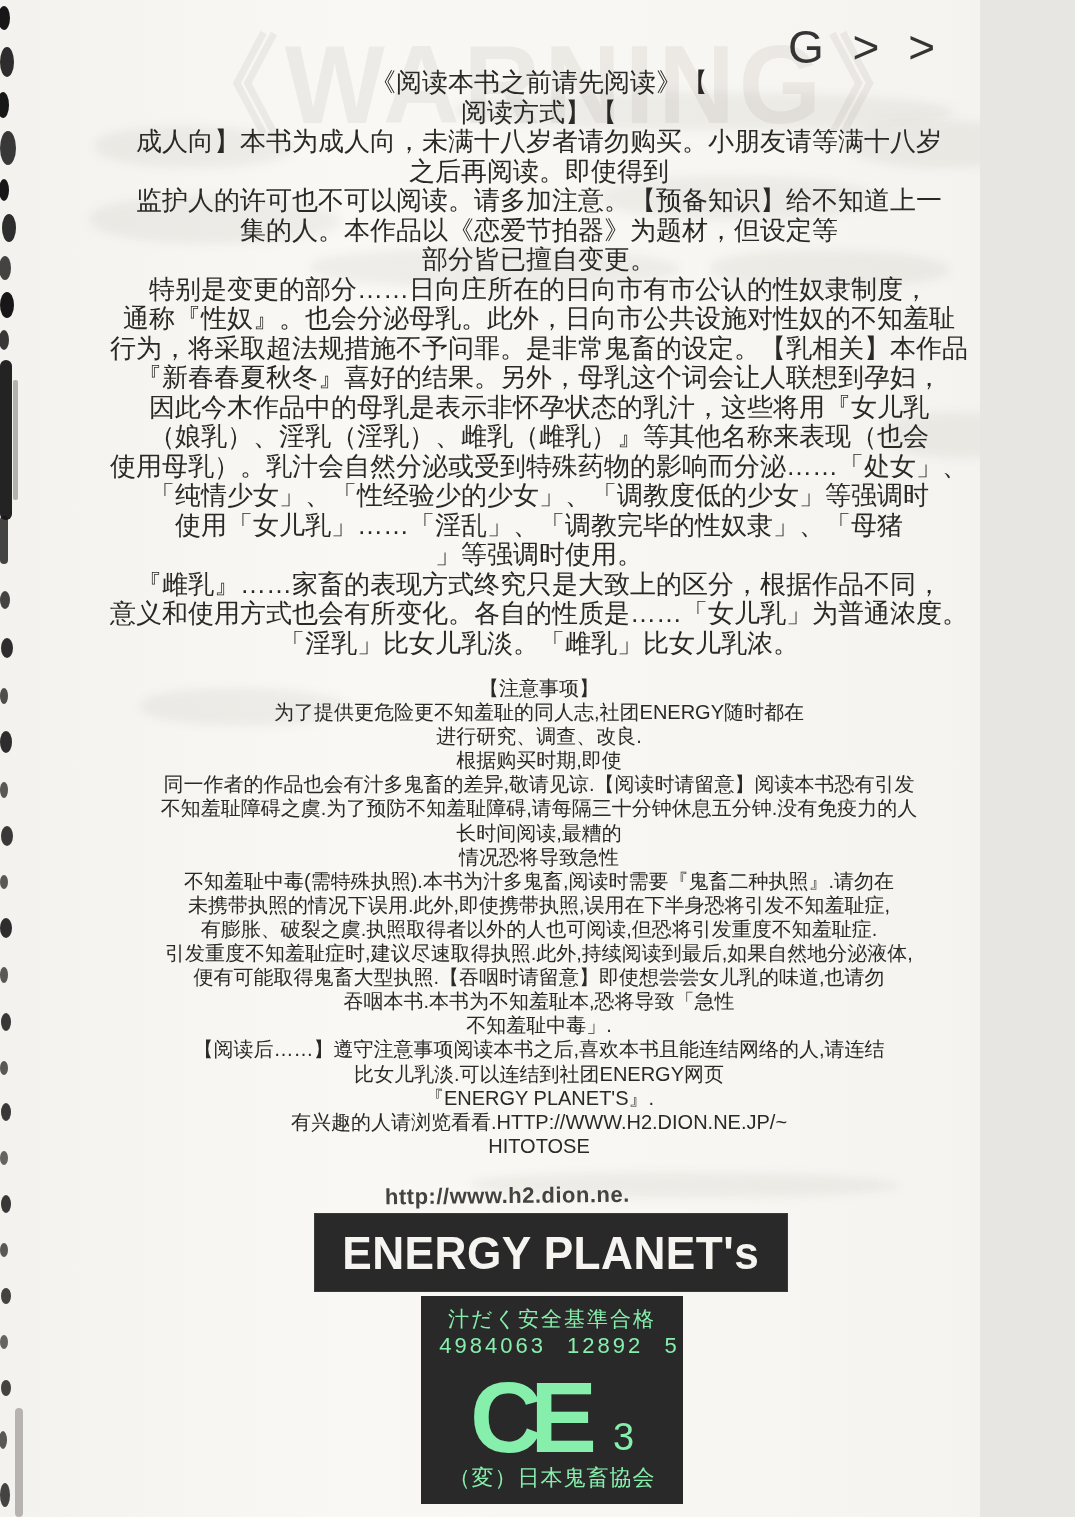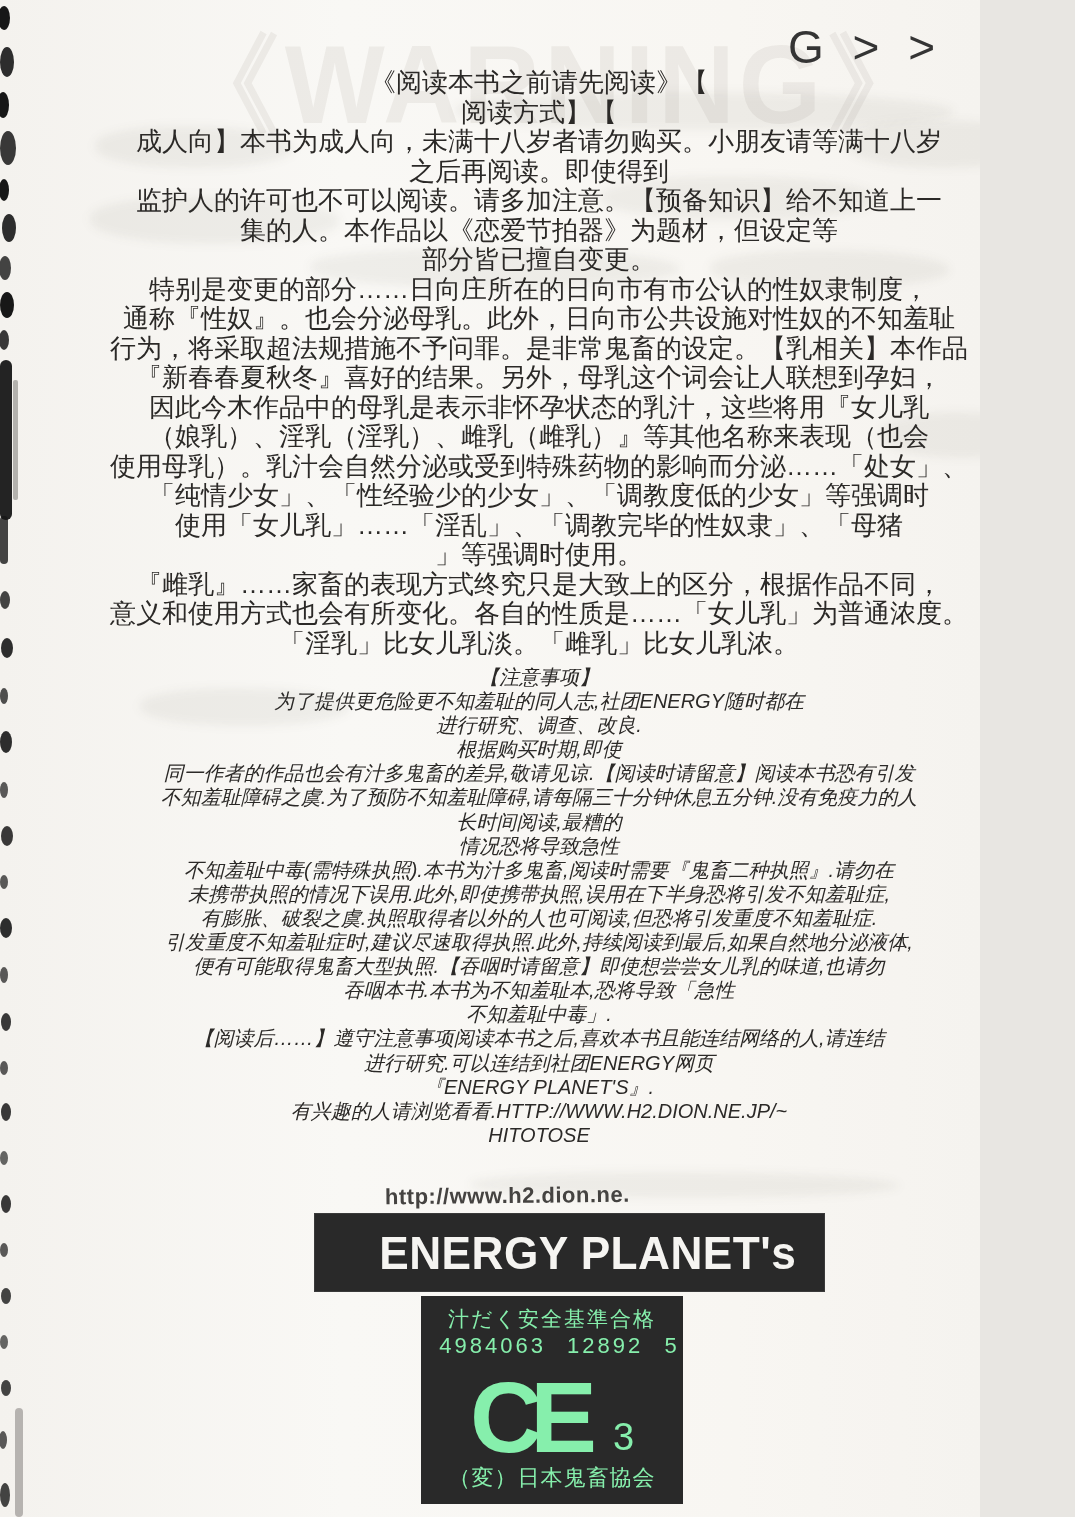--- a/index.html
+++ b/index.html
@@ -23,36 +23,35 @@
   .page-marker{
     position:absolute;top:20px;left:788px;
     font-size:46px;color:#343434;letter-spacing:8px;white-space:nowrap;
   }
   
   .notice{
     position:absolute;top:68px;left:28px;width:1022px;
     text-align:center;color:#2b2927;z-index:3;
   }
   .line-lg{height:29.5px;line-height:29.5px;font-size:26px;white-space:nowrap;}
-  .notice-sm{margin-top:7px;font-style:italic;}
+  .notice-sm{margin-top:18px;}
   .line-sm{height:24.1px;line-height:24.1px;font-size:20px;white-space:nowrap;}
   
   .hand-url{
     position:absolute;top:1183px;left:385px;z-index:3;
     font-size:22px;font-weight:bold;color:#454341;letter-spacing:0.5px;
     transform:rotate(-0.6deg);
   }
   
   .logo-bar{
     position:absolute;left:315px;top:1214px;width:472px;height:77px;
     background:#292929;color:#f5f4f1;z-index:3;
     display:flex;align-items:center;justify-content:center;
     font-size:47px;font-weight:bold;letter-spacing:0.5px;
     box-shadow:0 0 0 1px #3a3a3a;
-    padding-left:37px;
   }
   .logo-bar span{transform:scaleX(0.94);white-space:nowrap;}
   
   .ce-box{
     position:absolute;left:421px;top:1296px;width:262px;height:208px;
     background:#292929;color:#86efac;text-align:center;z-index:3;
   }
   .ce-safety{margin-top:9px;font-size:21px;letter-spacing:2px;white-space:nowrap;}
   .ce-number{font-size:22px;letter-spacing:3px;word-spacing:12px;white-space:nowrap;padding-left:15px;}
   .ce-mark-row{display:flex;justify-content:center;align-items:flex-end;height:104px;}
@@ -156,21 +155,21 @@
       <div class="line-sm">长时间阅读,最糟的</div>
       <div class="line-sm">情况恐将导致急性</div>
       <div class="line-sm">不知羞耻中毒(需特殊执照).本书为汁多鬼畜,阅读时需要『鬼畜二种执照』.请勿在</div>
       <div class="line-sm">未携带执照的情况下误用.此外,即使携带执照,误用在下半身恐将引发不知羞耻症,</div>
       <div class="line-sm">有膨胀、破裂之虞.执照取得者以外的人也可阅读,但恐将引发重度不知羞耻症.</div>
       <div class="line-sm">引发重度不知羞耻症时,建议尽速取得执照.此外,持续阅读到最后,如果自然地分泌液体,</div>
       <div class="line-sm">便有可能取得鬼畜大型执照.【吞咽时请留意】即使想尝尝女儿乳的味道,也请勿</div>
       <div class="line-sm">吞咽本书.本书为不知羞耻本,恐将导致「急性</div>
       <div class="line-sm">不知羞耻中毒」.</div>
       <div class="line-sm">【阅读后……】遵守注意事项阅读本书之后,喜欢本书且能连结网络的人,请连结</div>
-      <div class="line-sm">进行研究.可以连结到社团ENERGY网页</div>
+      <div class="line-sm">比女儿乳淡.可以连结到社团ENERGY网页</div>
       <div class="line-sm">『ENERGY PLANET'S』.</div>
       <div class="line-sm">有兴趣的人请浏览看看.HTTP://WWW.H2.DION.NE.JP/~</div>
       <div class="line-sm">HITOTOSE</div>
     </div>
   </div>
 
   <div class="hand-url">http://www.h2.dion.ne.</div>
 
   <div class="logo-bar">
     <span>ENERGY PLANET's</span>

